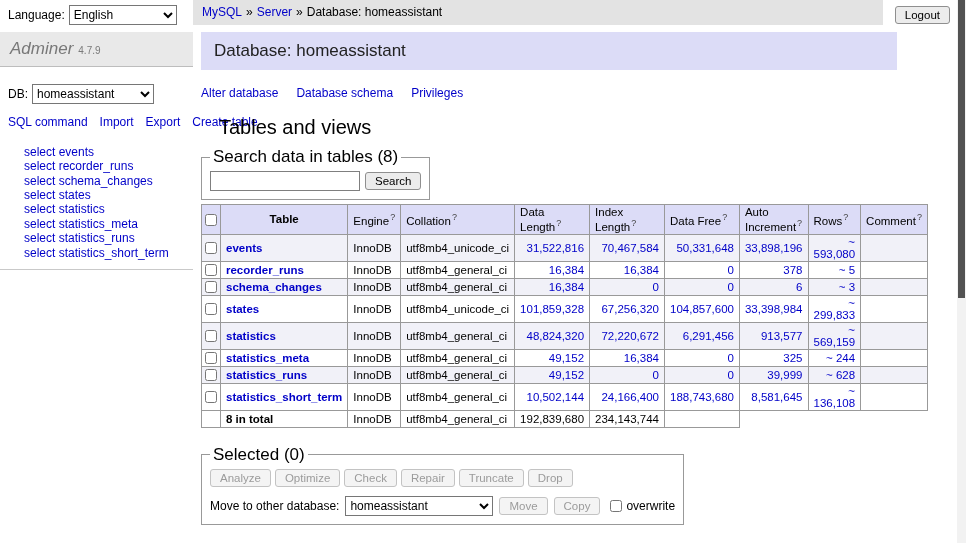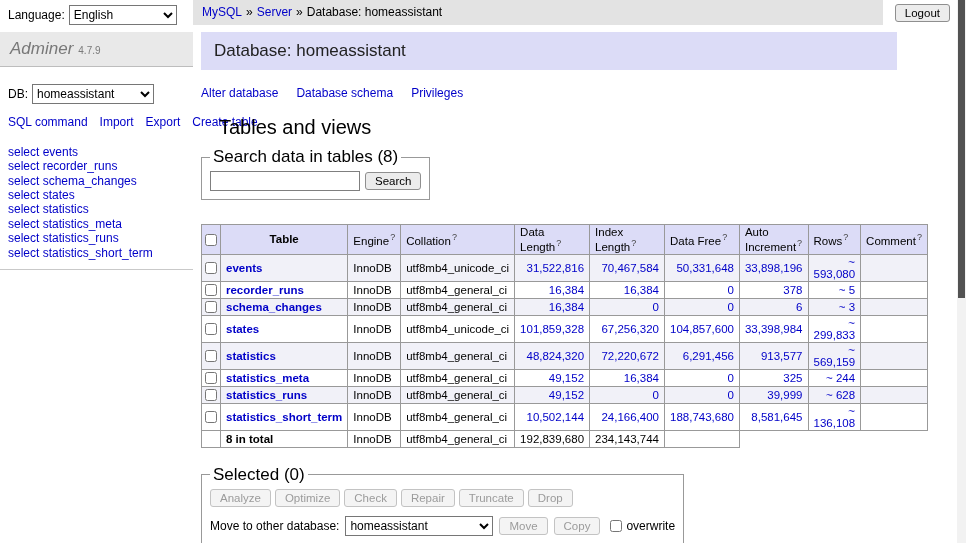--- a/index.html
+++ b/index.html
@@ -27,45 +27,45 @@
   h1.logo-bar {
     margin:6px 0 0; background:#e9e9e9; border-bottom:1px solid #bdbdbd;
     padding:7px 10px; font-weight:normal; font-size:17px;
   }
   .logo { color:#787878; font-style:italic; }
   .version { color:#7a7a7a; font-size:10px; margin-left:5px; font-style:normal; }
   .db-row { padding:17px 0 0 8px; white-space:nowrap; }
   .db-row select { width:122px; margin-left:4px; }
   .cmd-links { margin:10px 0 0; padding-left:8px; width:158px; line-height:1.35; }
   .cmd-links a { margin-right:12px; white-space:nowrap; }
-  .table-links { margin:15px 0 0; padding:0 0 8px 8px; border-bottom:1px solid #c9c9c9; }
+  .table-links { margin:15px 0 0; padding:0 0 8px 24px; border-bottom:1px solid #c9c9c9; }
   .table-links a { display:block; line-height:1.12; padding:0.5px 0; }
 
   
   .content { flex:1 1 auto; min-width:0; display:flex; flex-direction:column; }
-  .topbar { display:flex; align-items:flex-start; }
+  .topbar { display:flex; align-items:center; }
   .breadcrumb { flex:1 1 auto; background:#e3e3e3; height:25px; line-height:25px; padding:0 9px; white-space:nowrap; }
   .breadcrumb .sep { margin:0 4px; color:#000; }
   .logout-area { flex:0 0 auto; padding:4px 7px 0 12px; }
   .main-inner { flex:1 1 auto; padding:0 60px 0 8px; overflow:hidden; }
 
   h2.db-title {
     margin:7px 0 0; background:#dcdcf7; padding:9px 13px;
     font-size:17px; font-weight:normal; color:#222;
   }
   .action-links { margin:16px 0 0; }
   .action-links a, .link-row a { margin-right:18px; }
   h3 { font-size:20px; font-weight:normal; margin:16px 18px 8px; }
 
   fieldset { display:inline-block; border:1px solid #999; padding:4px 8px 8px; margin:0; }
   legend { padding:0 3px; font-size:17px; }
   .search-fs button { margin-left:5px; }
 
   
-  table.db-tables { border-collapse:collapse; margin-top:24px; font-size:11.5px; }
+  table.db-tables { border-collapse:collapse; margin-top:4px; font-size:11.5px; }
   .db-tables th, .db-tables td { border:1px solid #999; padding:1px 5px; height:17px; font-size:11.5px; }
   .db-tables thead th { background:#dcdcf7; font-weight:normal; text-align:left; }
   .db-tables thead th.tablecol { font-weight:bold; text-align:center; }
   .db-tables sup { font-size:9px; color:#444; margin-left:1px; }
   .db-tables .checkcol { width:22px; text-align:center; padding:1px 3px; }
   .db-tables tbody tr:nth-child(odd) { background:#f1f1f8; }
   .db-tables td.num { text-align:right; color:#0000c8; }
   .db-tables td.num-black { text-align:right; color:#000; }
   .db-tables .bold { font-weight:bold; }
   .db-tables a.tname { font-weight:bold; }

